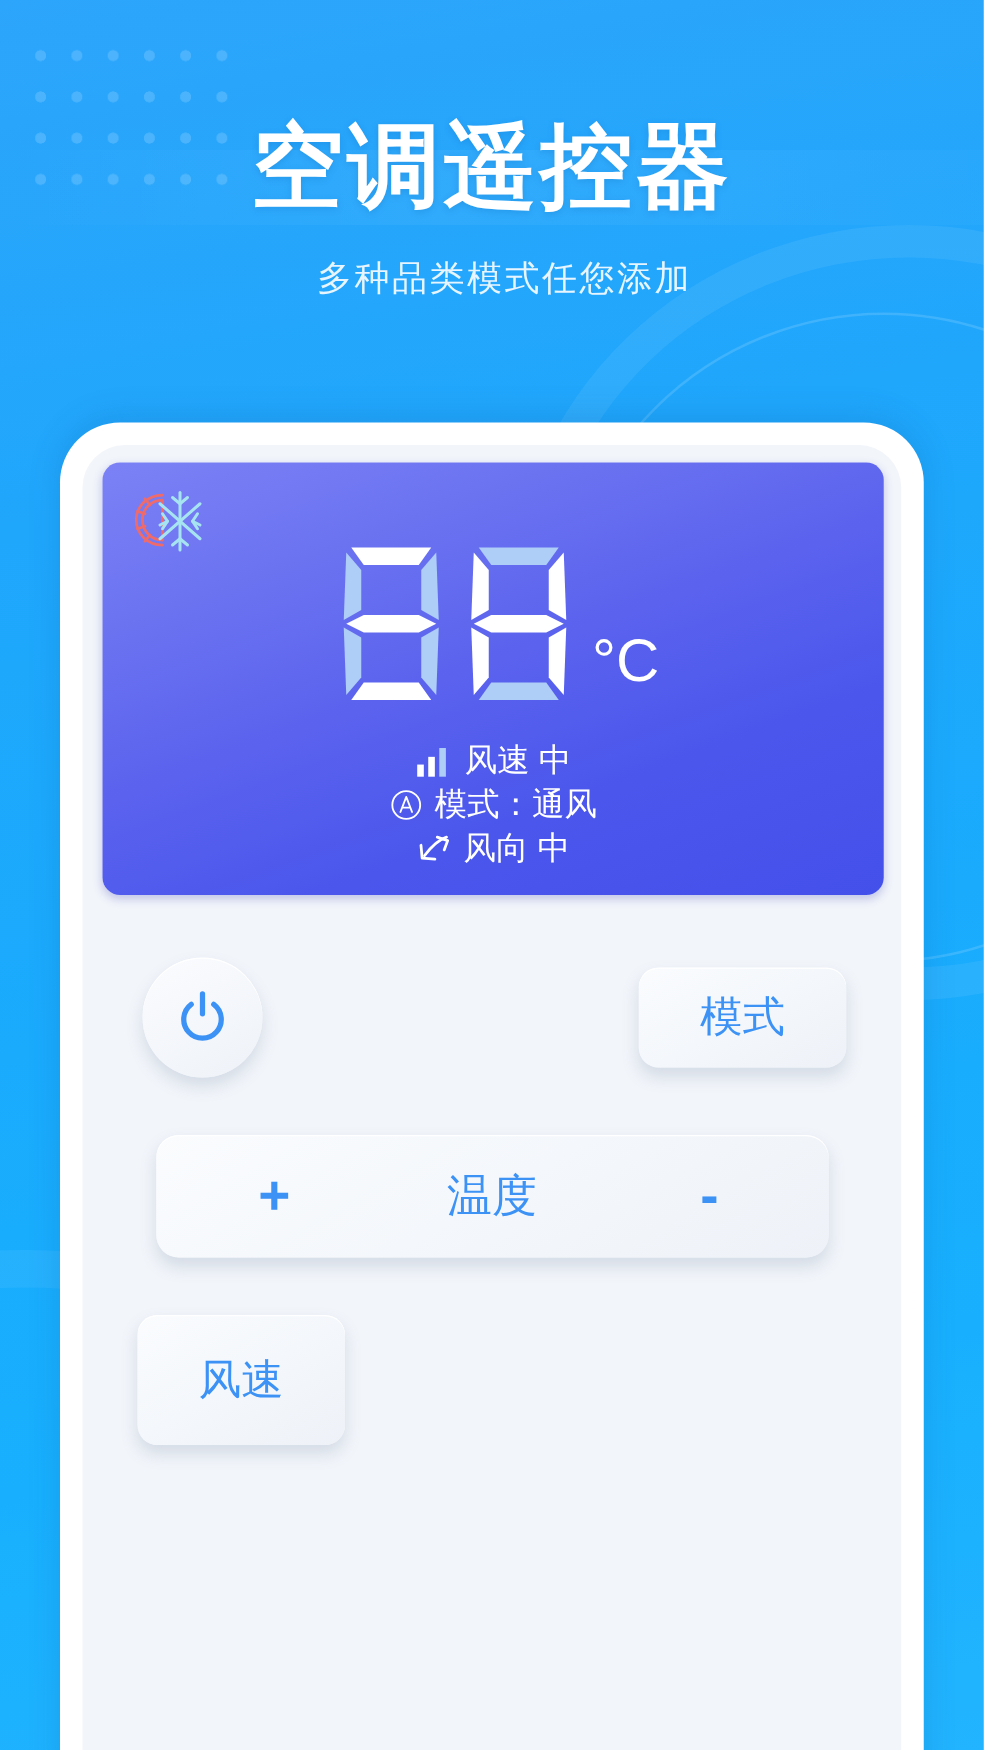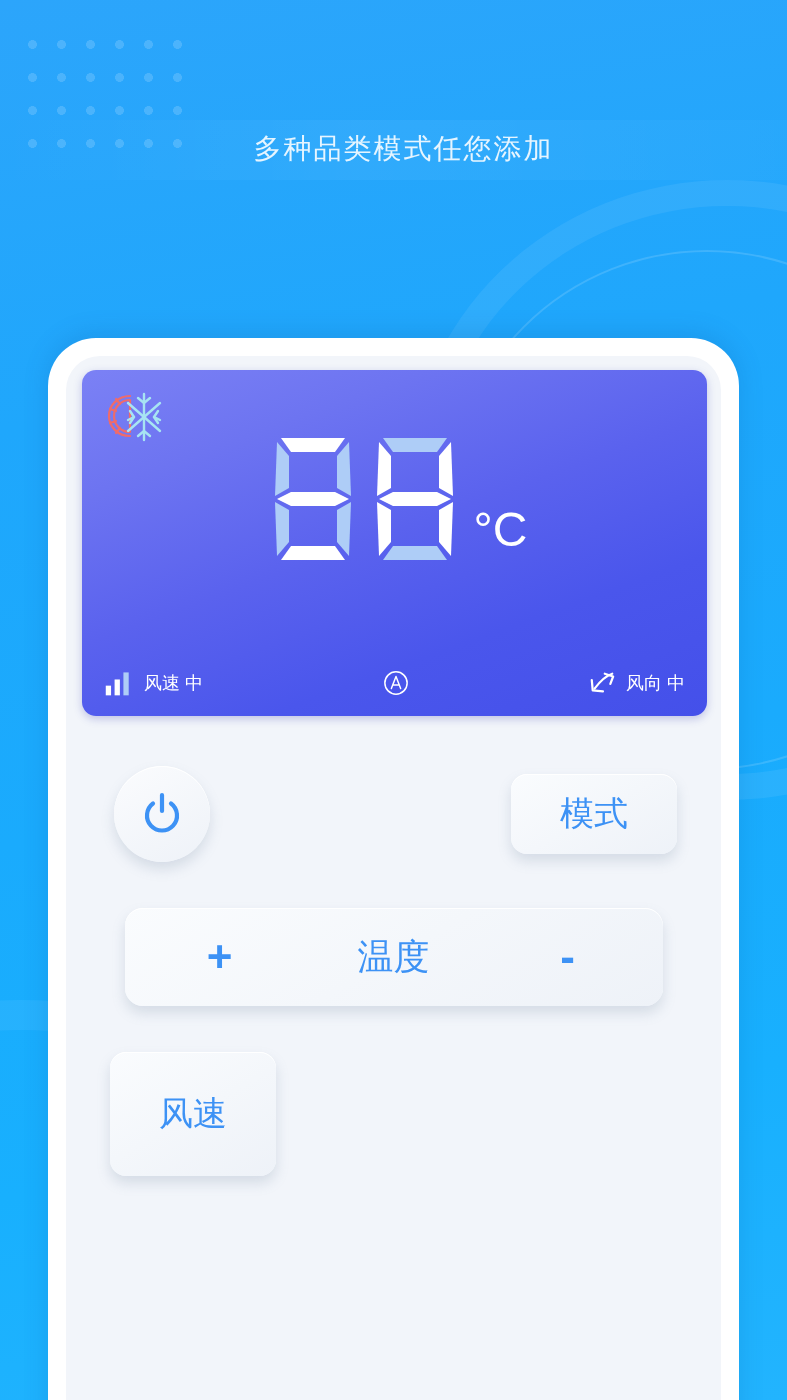--- a/index.html
+++ b/index.html
@@ -106,21 +106,21 @@
     font-size:48px; color:#ffffff; font-weight:normal;
     margin:0 0 12px 8px; letter-spacing:0px;
     line-height:1;
   }
 
   
   .lcd-status {
     position:absolute; left:0; right:0; bottom:20px;
     display:flex; align-items:center;
     padding:0 22px;
-    color:#ffffff; font-size:18px;
+    color:#ffffff; font-size:26px;flex-direction:column;
   }
   .status-item { display:flex; align-items:center; gap:10px; white-space:nowrap; }
   .status-item.s-fan   { flex:0 0 auto; }
   .status-item.s-mode  { flex:1 1 auto; justify-content:center; }
   .status-item.s-dir   { flex:0 0 auto;text-align:center; }
   .status-icon { display:flex; align-items:flex-end; }
 
   
   .controls { padding:0 14px; }
 
@@ -157,32 +157,33 @@
   .temp-seg {
     flex:1 1 0; text-align:center;
     color:#3d92f5; cursor:pointer;
     font-family:"Liberation Sans", "DejaVu Sans", sans-serif;
   }
   .temp-plus  { font-size:44px; font-weight:bold; }
   .temp-label { font-size:36px; }
   .temp-minus { font-size:44px; font-weight:bold; }
 
   .row-3 { margin-top:46px; justify-content:space-between; padding:0 14px 0 14px; }
-  .btn-fan, .btn-dir { width:166px; height:124px; }
+  .btn-fan, .btn-dir { width:166px; height:104px; }
 </style>
 </head>
 <body>
 
 <div class="bg-sheen"></div>
 <div class="bg-dots"></div>
 <div class="bg-swoosh-b"></div>
 <div class="bg-swoosh-a"></div>
 <div class="bg-swoosh-c"></div>
 
 <div class="header">
+  <div class="app-title">空调遥控器</div>
   <div class="app-subtitle">多种品类模式任您添加</div>
 </div>
 
 <div class="remote-shell">
   <div class="remote-body">
 
     <div class="lcd">
 
       <span class="mode-glyph">
         <svg viewBox="0 0 64 62" width="64" height="62">
@@ -253,20 +254,21 @@
           <span>风速 中</span>
         </div>
 
         <div class="status-item s-mode">
           <span class="status-icon">
             <svg viewBox="0 0 28 28" width="26" height="26">
               <circle cx="14" cy="14" r="12" fill="none" stroke="#ffffff" stroke-width="1.6"></circle>
               <path d="M9 20 L14 7 L19 20 M11 16.2 L17 16.2" fill="none" stroke="#ffffff" stroke-width="1.6" stroke-linecap="round" stroke-linejoin="round"></path>
             </svg>
           </span>
+          <span>模式：通风</span>
         </div>
 
         <div class="status-item s-dir">
           <span class="status-icon">
             <svg viewBox="0 0 30 28" width="28" height="26">
               <path d="M26 4 C20 6 13 12 7 20" fill="none" stroke="#ffffff" stroke-width="2.4" stroke-linecap="round"></path>
               <path d="M4 11 L5 22 L16 23" fill="none" stroke="#ffffff" stroke-width="2.4" stroke-linecap="round" stroke-linejoin="round"></path>
               <path d="M18 4 L27 7 L24 15" fill="none" stroke="#ffffff" stroke-width="2.4" stroke-linecap="round" stroke-linejoin="round"></path>
             </svg>
           </span>

